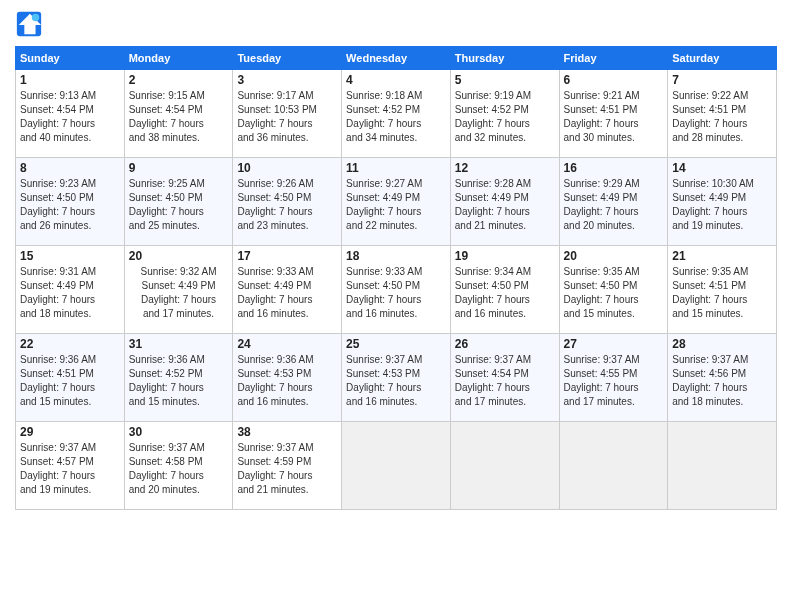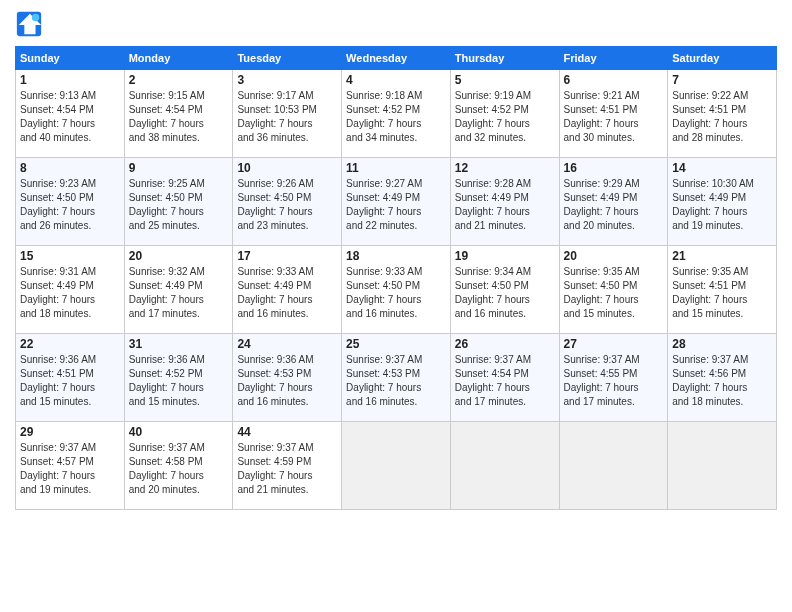--- a/index.html
+++ b/index.html
@@ -229,21 +229,21 @@
         <tr>
           <td>
             <span class="day-num">15</span>
             <div class="day-info" style="white-space: pre-line;">Sunrise: 9:31 AM
 Sunset: 4:49 PM
 Daylight: 7 hours
 and 18 minutes.</div>
           </td>
           <td>
             <span class="day-num">20</span>
-            <div class="day-info" style="white-space: pre-line;">Sunrise: 9:32 AM
+            <div class="day-info" style="white-space: pre-line; text-align: center;">Sunrise: 9:32 AM
 Sunset: 4:49 PM
 Daylight: 7 hours
 and 17 minutes.</div>
           </td>
           <td>
             <span class="day-num">17</span>
             <div class="day-info" style="white-space: pre-line;">Sunrise: 9:33 AM
 Sunset: 4:49 PM
 Daylight: 7 hours
 and 16 minutes.</div>
@@ -330,28 +330,28 @@
         </tr>
         <tr>
           <td>
             <span class="day-num">29</span>
             <div class="day-info" style="white-space: pre-line;">Sunrise: 9:37 AM
 Sunset: 4:57 PM
 Daylight: 7 hours
 and 19 minutes.</div>
           </td>
           <td>
-            <span class="day-num">40</span>
+            <span class="day-num">30</span>
             <div class="day-info" style="white-space: pre-line;">Sunrise: 9:37 AM
 Sunset: 4:58 PM
 Daylight: 7 hours
 and 20 minutes.</div>
           </td>
           <td>
-            <span class="day-num">44</span>
+            <span class="day-num">38</span>
             <div class="day-info" style="white-space: pre-line;">Sunrise: 9:37 AM
 Sunset: 4:59 PM
 Daylight: 7 hours
 and 21 minutes.</div>
           </td>
           <td class="empty"></td>
           <td class="empty"></td>
           <td class="empty"></td>
           <td class="empty"></td>
         </tr>

